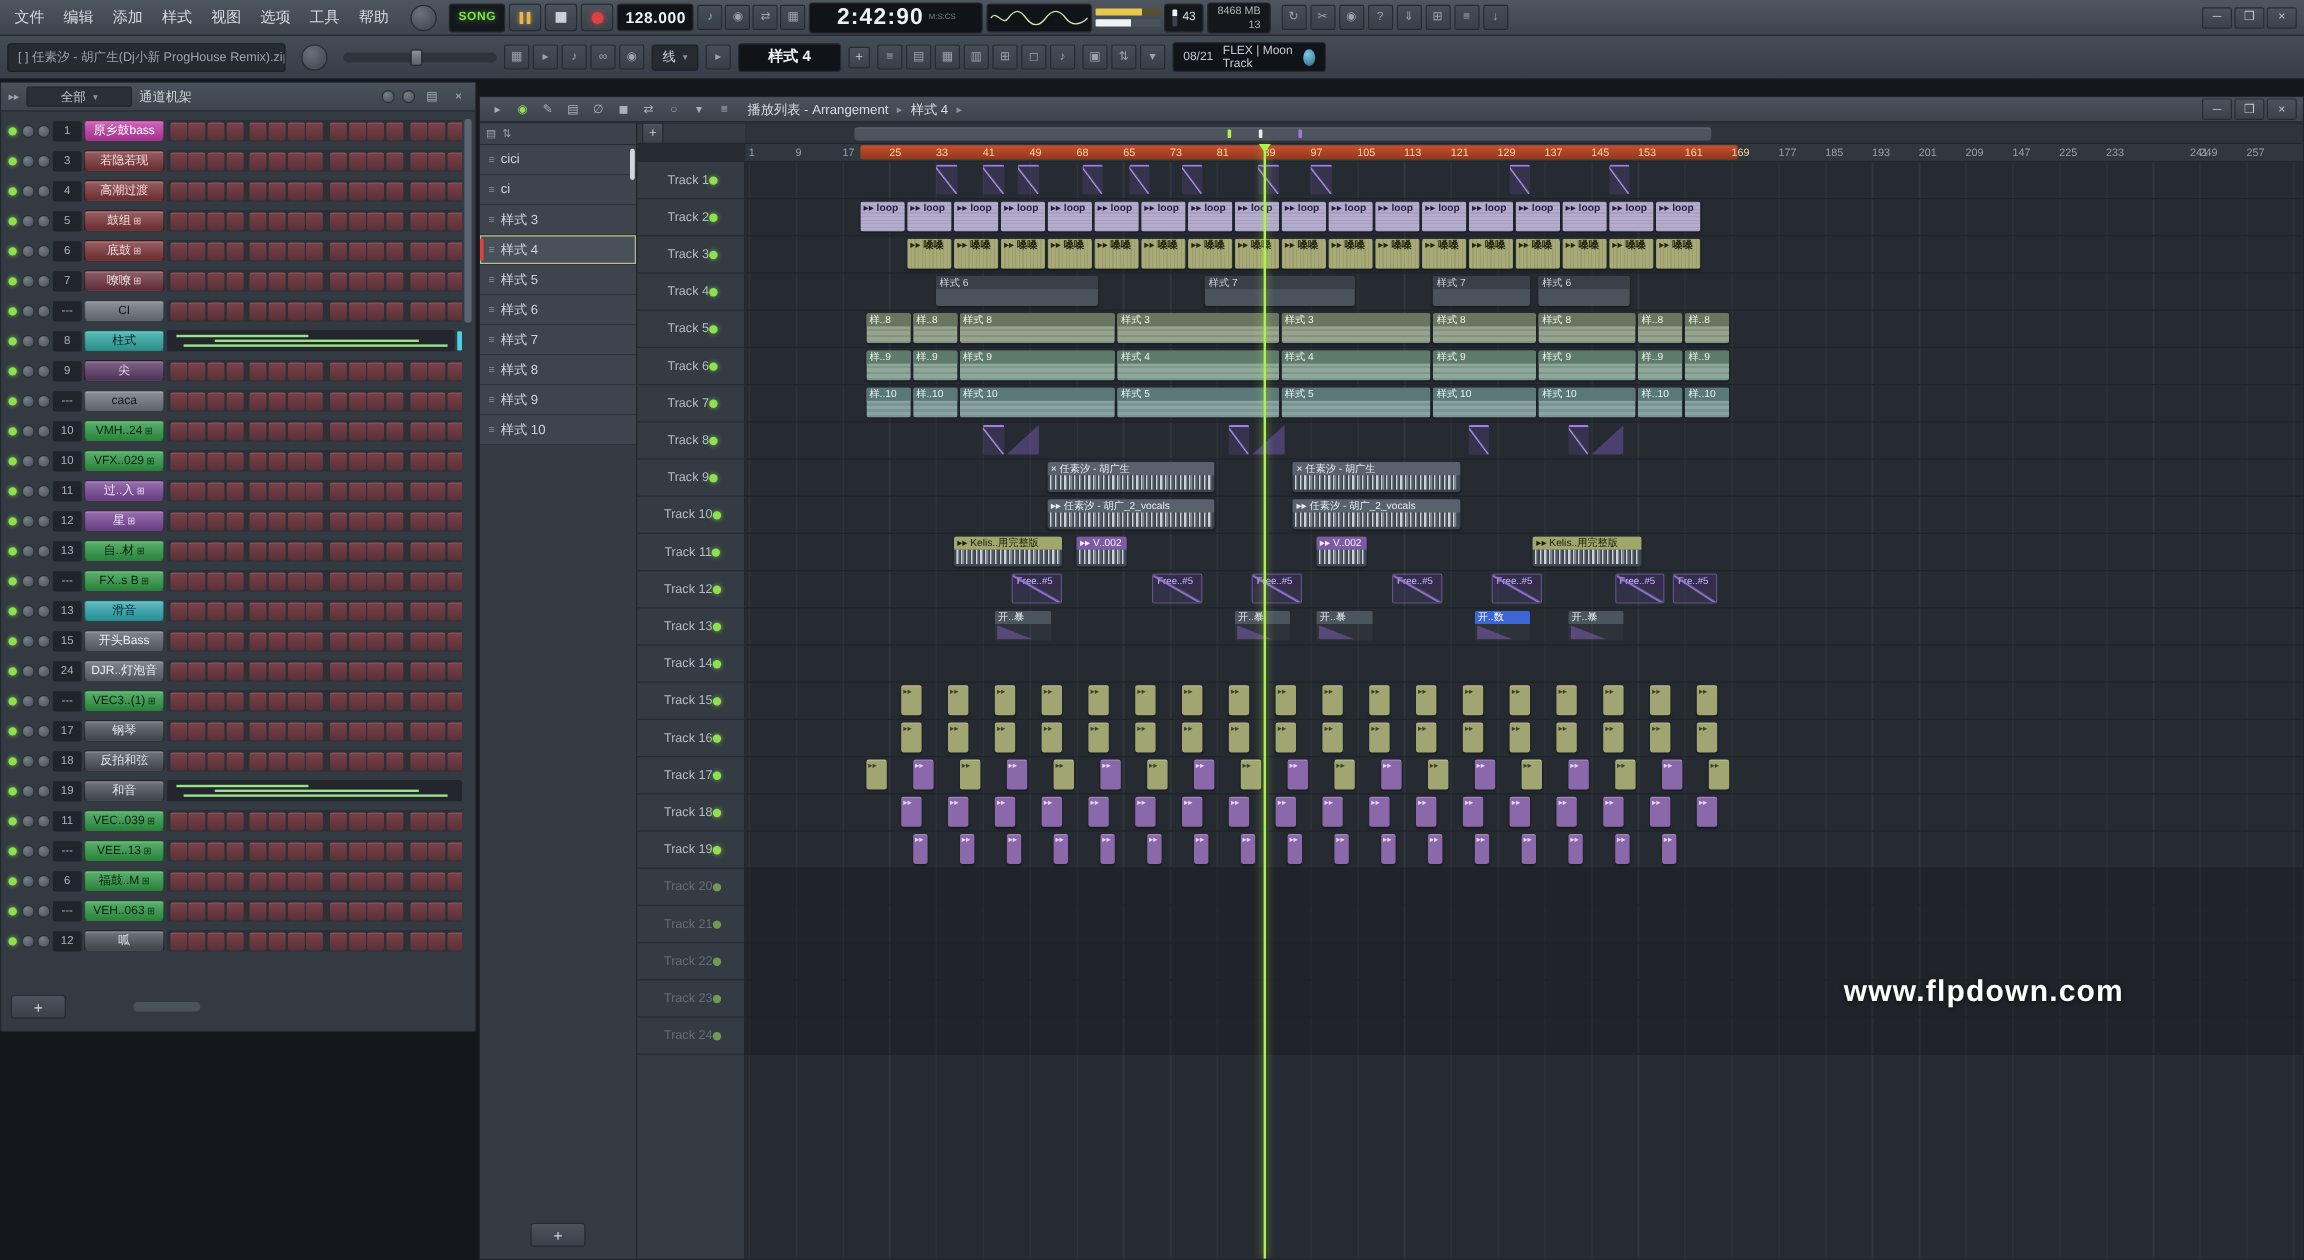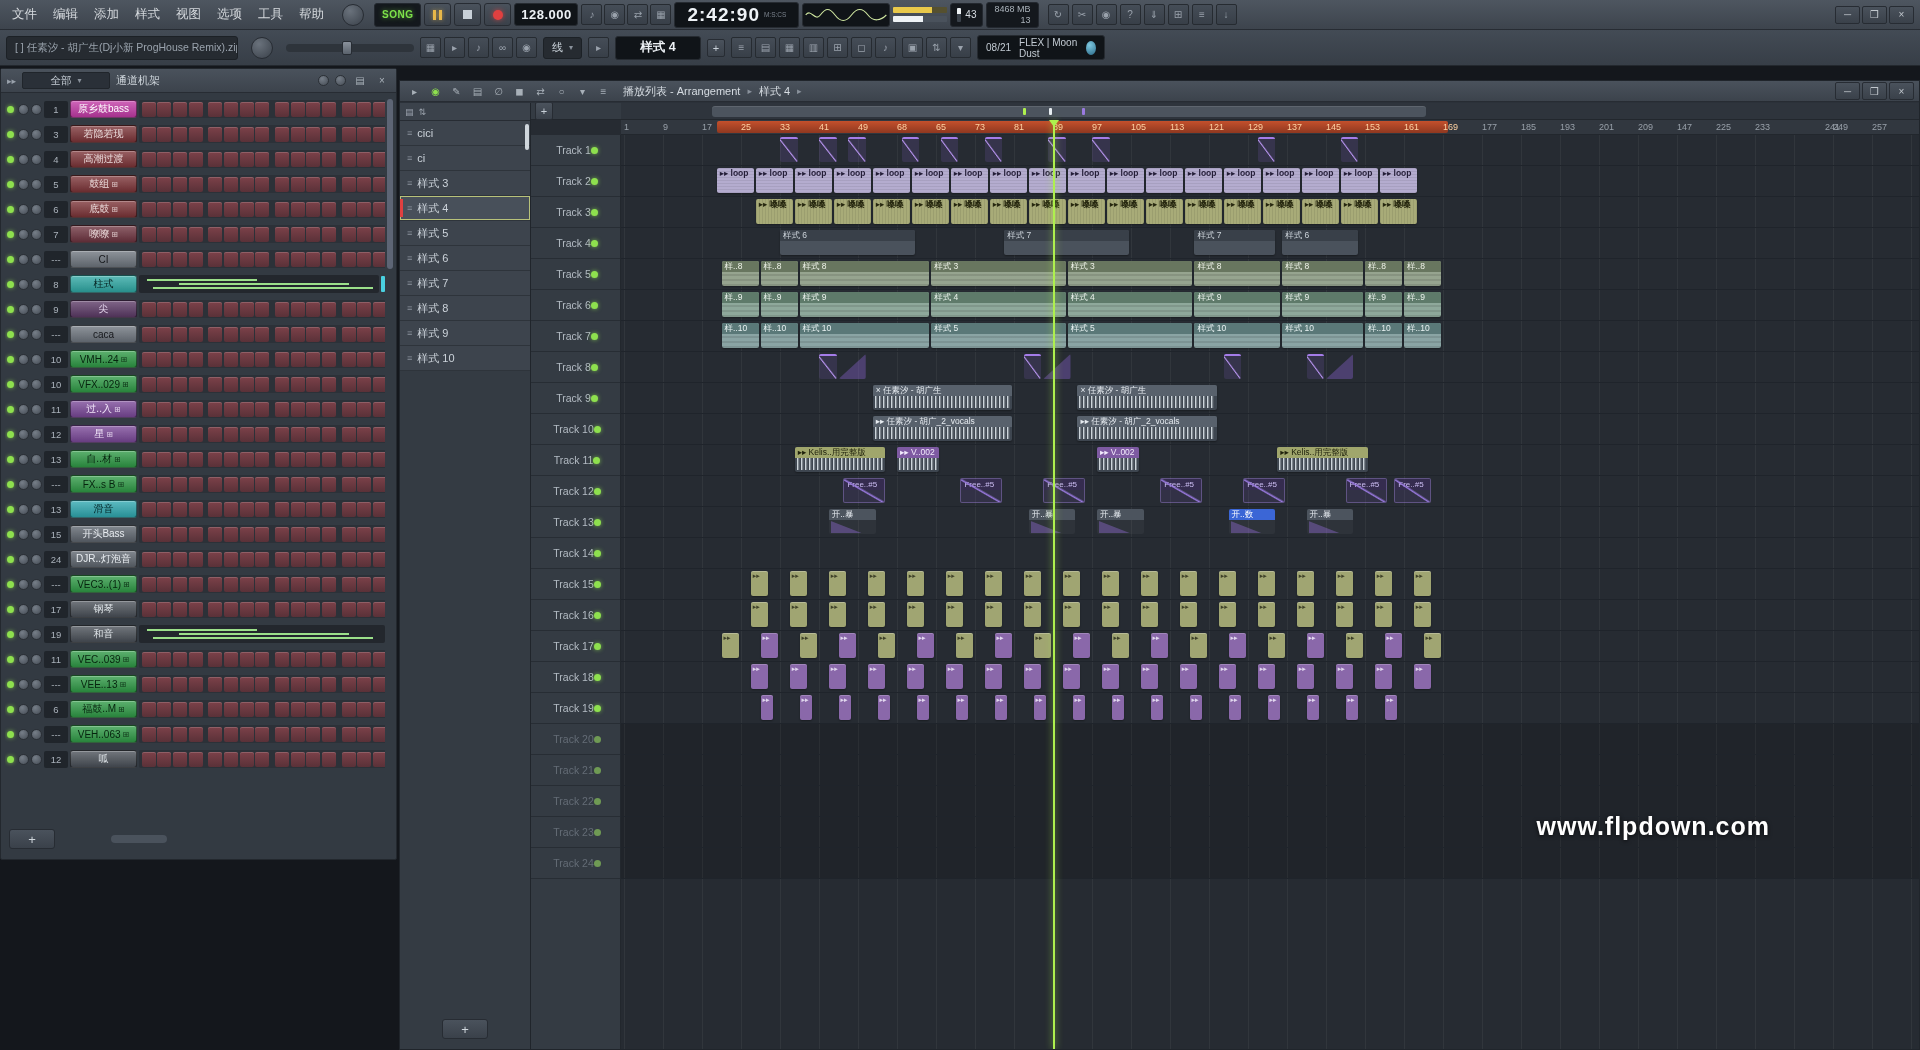--- a/index.html
+++ b/index.html
@@ -11,21 +11,21 @@
 .menu-item{font-size:12.5px;color:#d6dade;padding:5px 8px;border-radius:2px;cursor:default}
 .tool-knob{width:22px;height:22px;border-radius:50%;background:radial-gradient(circle at 35% 30%,#6a727c,#3a414a);border:1px solid #272c33;margin:0 7px;flex:none}
 .panel{background:#14181d;border-radius:3px;border:1px solid #23282f;display:flex;align-items:center;height:24px}
 .song-label{color:#7de24a;font-size:10px;font-weight:bold;letter-spacing:.5px;padding:0 7px;text-shadow:0 0 5px rgba(125,226,74,.6)}
 .tbtn{width:27px;height:23px;display:flex;align-items:center;justify-content:center;background:linear-gradient(#4a525c,#3a414a);border:1px solid #272c33;border-radius:3px;flex:none}
 .ic-pause i{display:inline-block;width:3px;height:10px;background:#e8b84a;margin:0 1.5px;box-shadow:0 0 4px rgba(232,184,74,.7)}
 .ic-stop i{display:inline-block;width:9px;height:9px;background:#c8d0d8}
 .ic-rec i{display:inline-block;width:10px;height:10px;border-radius:50%;background:#e04040;box-shadow:0 0 5px rgba(224,64,64,.8)}
 .lcd{background:#101418;border:1px solid #262b31;border-radius:3px;color:#eef2f6;display:flex;align-items:center;justify-content:center}
 .bpm{width:64px;height:23px;font-size:13px;font-weight:bold;letter-spacing:.5px}
-.timebox{height:26px;padding:0 12px}
+.timebox{height:26px;padding:0 22px}
 .time-val{font-size:19px;font-weight:bold;letter-spacing:1px}
 .time-unit{font-size:6.5px;color:#7a828c;line-height:7px;margin-left:4px;text-align:left}
 .mini-ic{width:21px;height:21px;border-radius:2px;background:linear-gradient(#454d57,#383f48);border:1px solid #262b31;display:flex;align-items:center;justify-content:center;font-size:10px;color:#9aa2ac;flex:none}
 .scope{width:88px;height:24px;background:#101418;border:1px solid #262b31;border-radius:3px}
 .meterbars{width:54px;height:24px;display:flex;flex-direction:column;justify-content:center;gap:3px}
 .mb1{height:6px;background:linear-gradient(90deg,#e8c84a 72%,#55502f 72%);border-radius:1px}
 .mb2{height:6px;background:linear-gradient(90deg,#eef2f5 55%,#4a525c 55%);border-radius:1px}
 .cpu-panel{gap:4px;padding:0 6px}
 .vmeter{width:4px;height:14px;background:linear-gradient(#eef2f5 40%,#3a414a 40%);border-radius:1px}
 .cpu-val{font-size:10px;color:#d8dee4}
@@ -254,21 +254,21 @@
         <span class="mini-ic">◻</span>
         <span class="mini-ic">♪</span>
       </div>
     <div id="row2c" style="display:flex;gap:3px">
         <span class="mini-ic">▣</span>
         <span class="mini-ic">⇅</span>
         <span class="mini-ic">▾</span>
       </div>
     <div class="flex-display">
       <span>08/21</span>
-      <span>FLEX | Moon Dust</span>
+      <span>FLEX | Moon Track</span>
       <span class="globe"></span>
     </div>
   </div>
 
   <div class="rack">
     <div class="rack-tb">
       <span class="navarrows">▸▸</span>
       <div class="filter-combo">
         <span>全部</span>
         <span class="caret">▾</span>
@@ -764,20 +764,45 @@
             <i class="st"></i>
           </span>
 
  </div>
  <div class="ch-row">
   <span class="led"></span>
   <span class="mknob"></span>
   <span class="mknob"></span>
   <span class="ch-num">17</span>
   <button class="ch-btn" style="background-color:#4a5058;color:#dde2e6">钢琴</button>
+  <span class="steps">
+            <i class="st"></i>
+            <i class="st"></i>
+            <i class="st"></i>
+            <i class="st"></i>
+            <i class="st gx"></i>
+            <i class="st"></i>
+            <i class="st"></i>
+            <i class="st"></i>
+            <i class="st gx"></i>
+            <i class="st"></i>
+            <i class="st"></i>
+            <i class="st"></i>
+            <i class="st gx"></i>
+            <i class="st"></i>
+            <i class="st"></i>
+          </span>
+
+ </div>
+ <div class="ch-row">
+  <span class="led"></span>
+  <span class="mknob"></span>
+  <span class="mknob"></span>
+  <span class="ch-num">18</span>
+  <button class="ch-btn" style="background-color:#4a5058;color:#dde2e6">反拍和弦</button>
   <span class="steps">
             <i class="st"></i>
             <i class="st"></i>
             <i class="st"></i>
             <i class="st"></i>
             <i class="st gx"></i>
             <i class="st"></i>
             <i class="st"></i>
             <i class="st"></i>
             <i class="st gx"></i>

